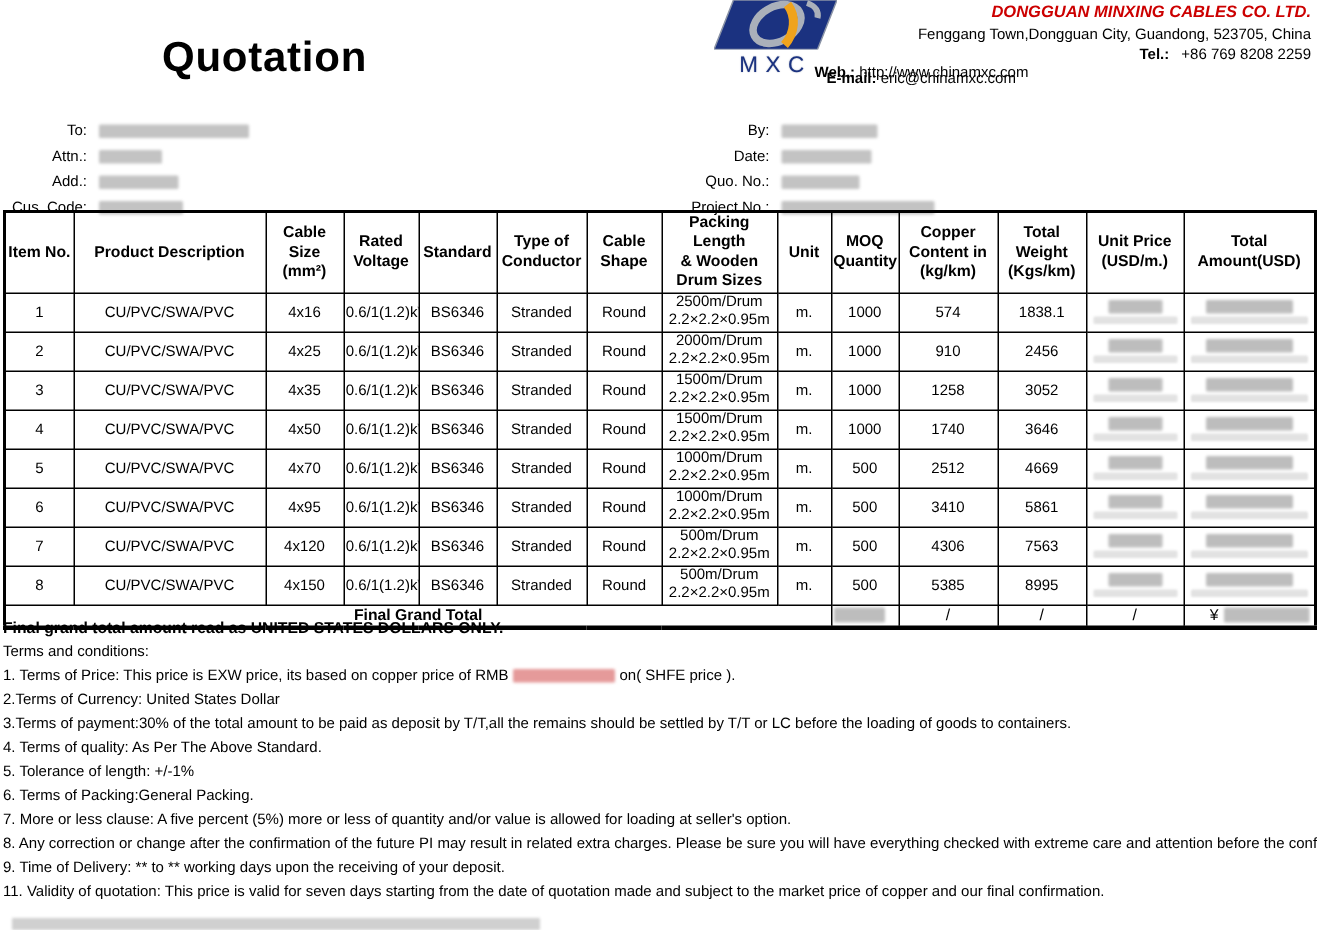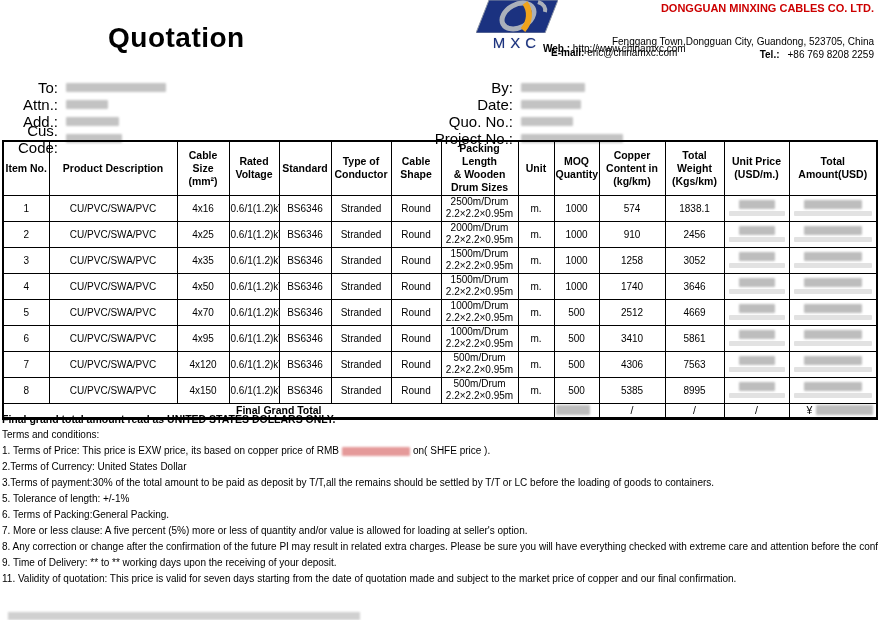--- a/index.html
+++ b/index.html
@@ -7,25 +7,25 @@
         font-family:"Liberation Sans",sans-serif;color:#000;}
   
   .doc-title{position:absolute;left:108px;top:22px;font-size:28px;font-weight:bold;letter-spacing:.5px;}
   .logo{position:absolute;left:476px;top:0;width:82px;text-align:center;}
   .logo-text{color:#1b3280;font-weight:normal;font-size:15px;letter-spacing:5px;margin-top:-3px;
              text-shadow:0 0 1px #9aa3b5;}
   .web-line{position:absolute;top:43px;left:543px;font-size:10px;white-space:nowrap;}
   .email-line{position:absolute;top:47px;left:551px;font-size:10px;white-space:nowrap;}
   .contact-label{font-weight:bold;}
   .company{position:absolute;top:2px;right:4px;width:340px;text-align:right;font-size:10px;line-height:13.5px;}
-  .company-name{color:#cc0000;font-weight:bold;font-size:11px;margin-bottom:19px;}
+  .company-name{color:#cc0000;font-weight:bold;font-size:11px;margin-bottom:1px;font-style:italic;}
   .company b{font-weight:bold;}
   .company .gap{display:inline-block;width:8px;}
   
-  .fields{position:absolute;font-size:15px;}
+  .fields{position:absolute;font-size:10px;}
   .fields .frow{display:flex;align-items:center;height:17px;}
   .fields .flabel{text-align:right;}
   .cust-fields{top:79px;left:0;}
   .cust-fields .flabel{width:58px;}
   .quote-fields{top:79px;left:418px;}
   .quote-fields .flabel{width:95px;}
   .blur{height:9px;background:#c3c3c3;border-radius:1px;filter:blur(1.2px);margin-left:8px;}
   
   table.quote{position:absolute;top:140px;left:2px;width:874px;border-collapse:collapse;
               table-layout:fixed;border:2px solid #000;border-bottom:3px solid #000;}
@@ -404,20 +404,21 @@
       </tbody>
     </table>
 
   <div class="footer">
     <p class="gt-note">Final grand total amount read as UNITED STATES DOLLARS ONLY.</p>
     <p>Terms and conditions:</p>
     <p><span>1. Terms of Price: This price is EXW price, its based on copper price of RMB</span><span class="red-blur"></span><span>on( SHFE price ).</span></p>
     <div id="terms-rest">
         <p>2.Terms of Currency: United States Dollar</p>
         <p>3.Terms of payment:30% of the total amount to be paid as deposit by T/T,all the remains should be settled by T/T or LC before the loading of goods to containers.</p>
+        <p>4. Terms of quality: As Per The Above Standard.</p>
         <p>5. Tolerance of length: +/-1%</p>
         <p>6. Terms of Packing:General Packing.</p>
         <p>7. More or less clause: A five percent (5%) more or less of quantity and/or value is allowed for loading at seller's option.</p>
         <p>8. Any correction or change after the confirmation of the future  PI may result in related extra charges. Please be sure you will  have everything checked  with extreme care and attention before the confirmation.</p>
         <p>9. Time of Delivery: ** to ** working days upon the receiving of your deposit.</p>
         <p>11. Validity of quotation: This price is valid for seven days starting from the date of quotation made and subject to the market price of copper and our final confirmation.</p>
       </div>
   </div>
 
   <div class="bottom-bar"></div>

